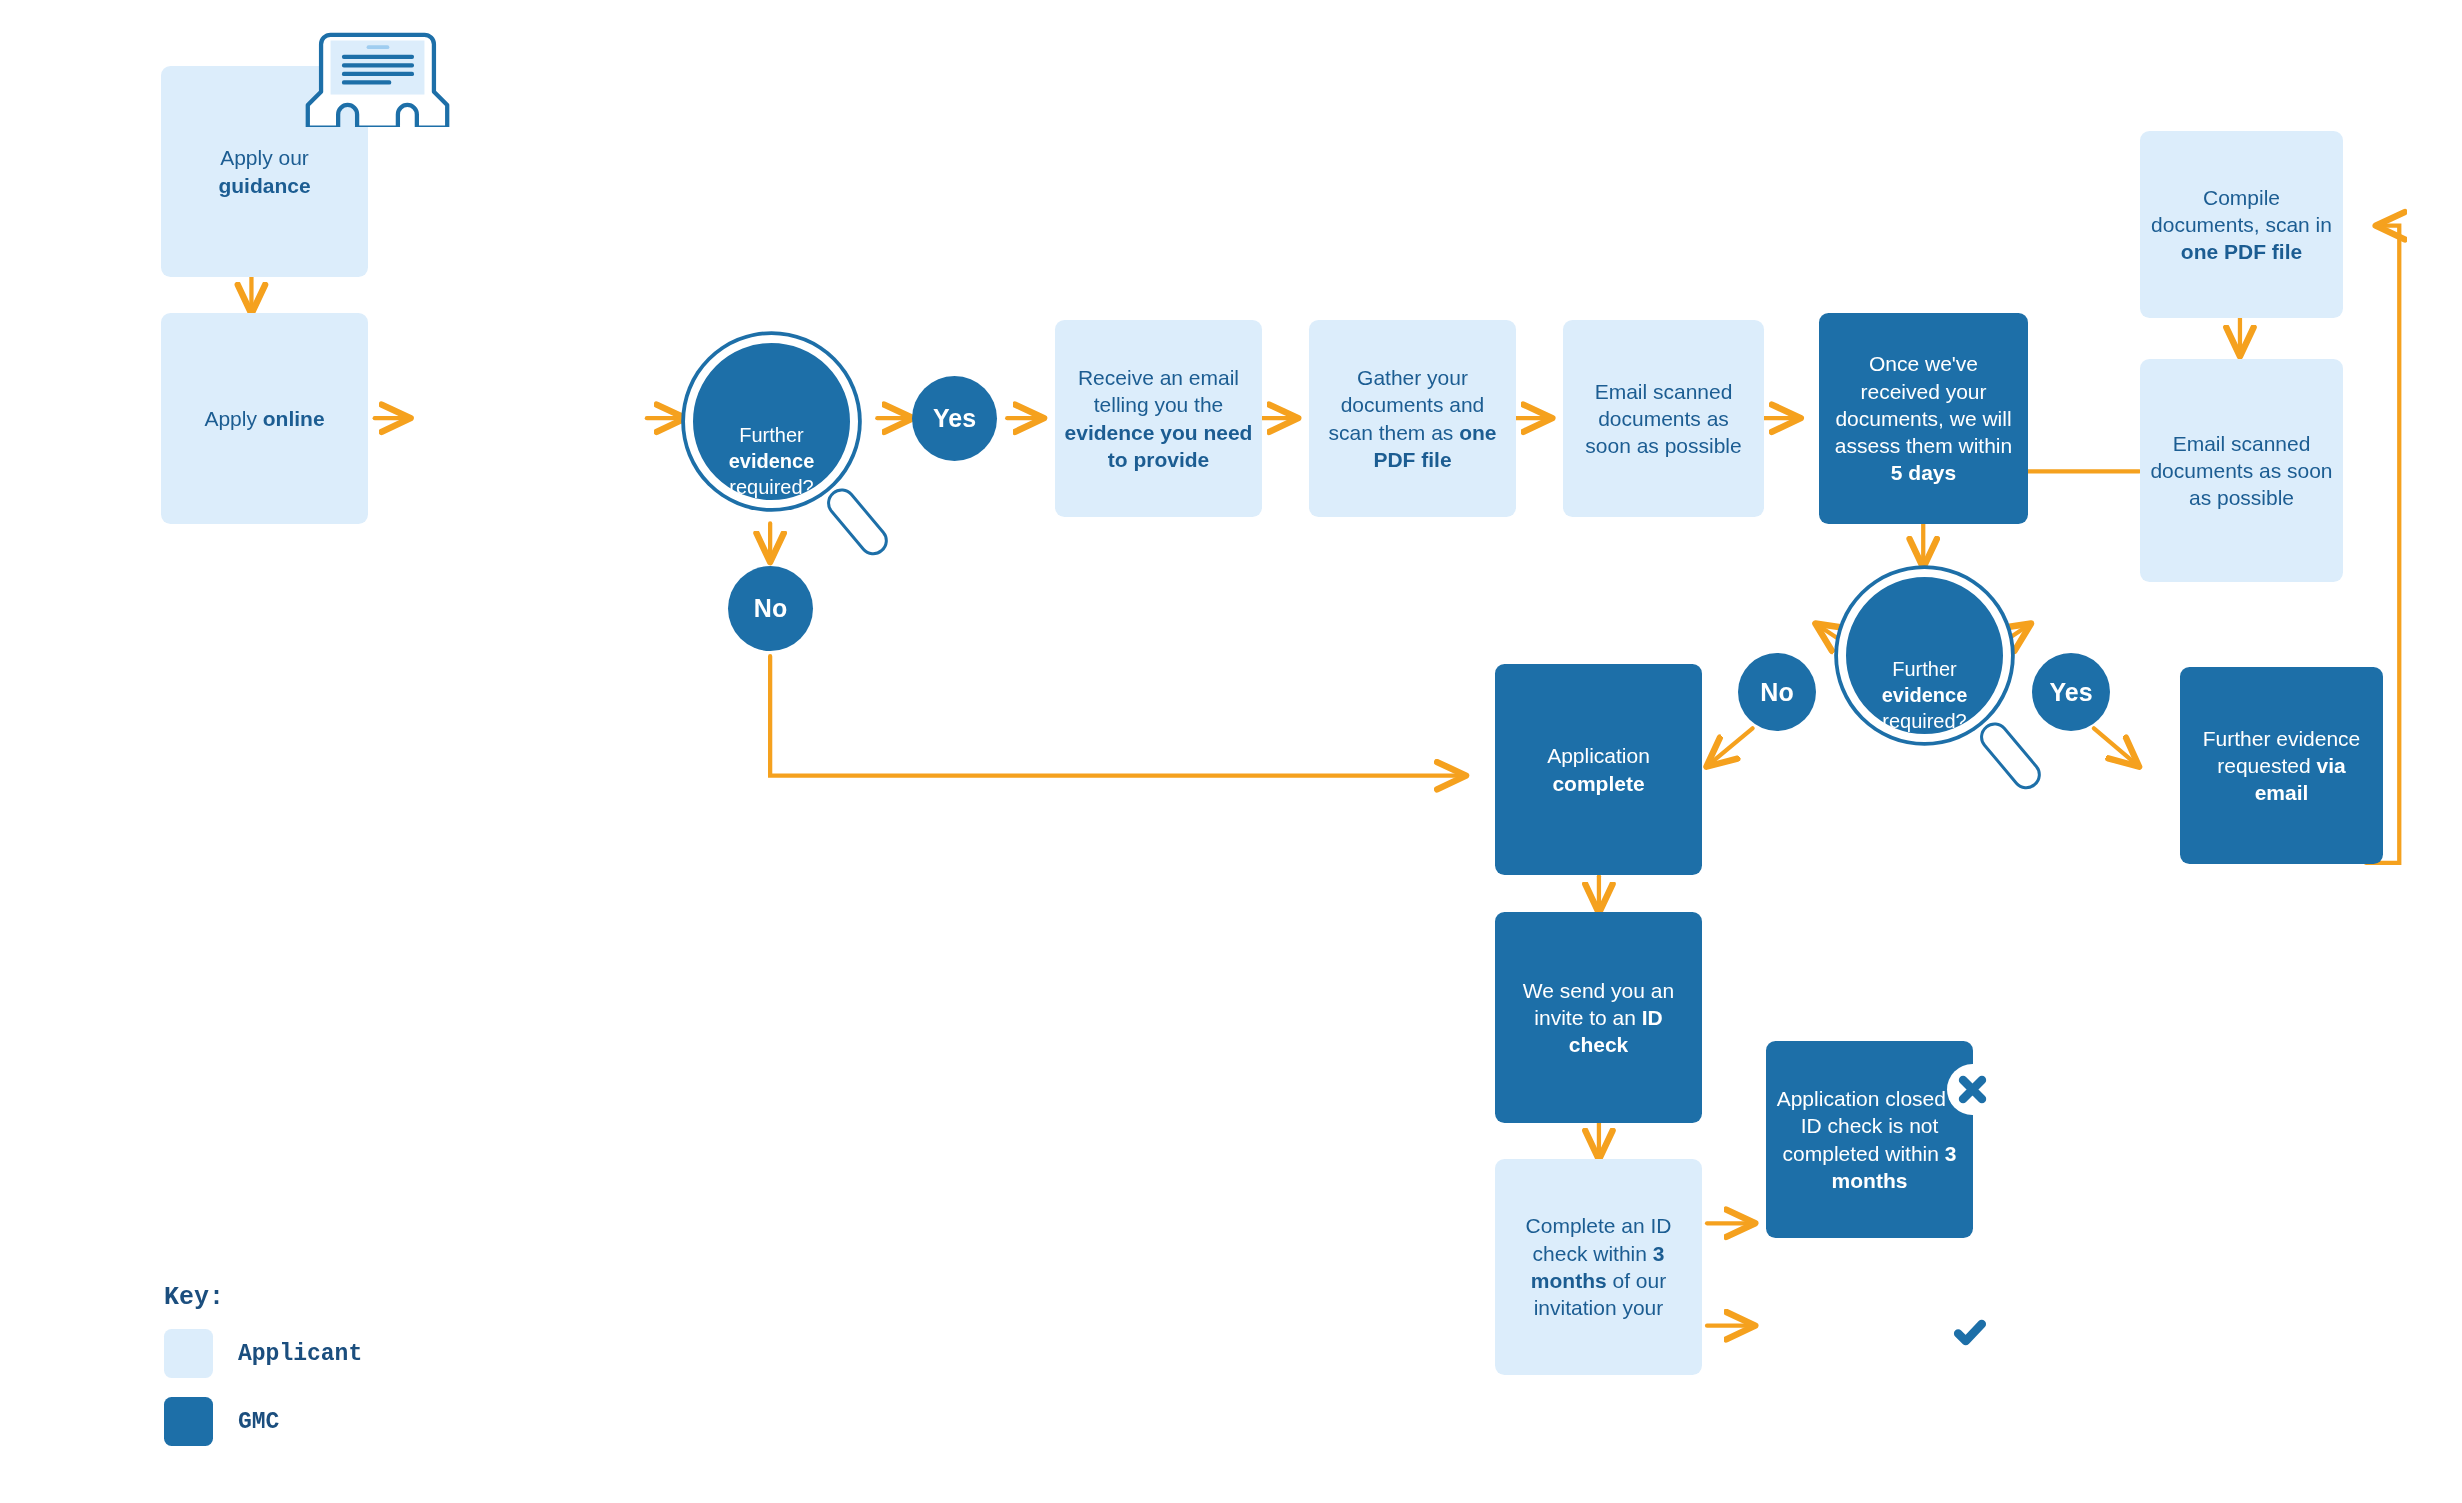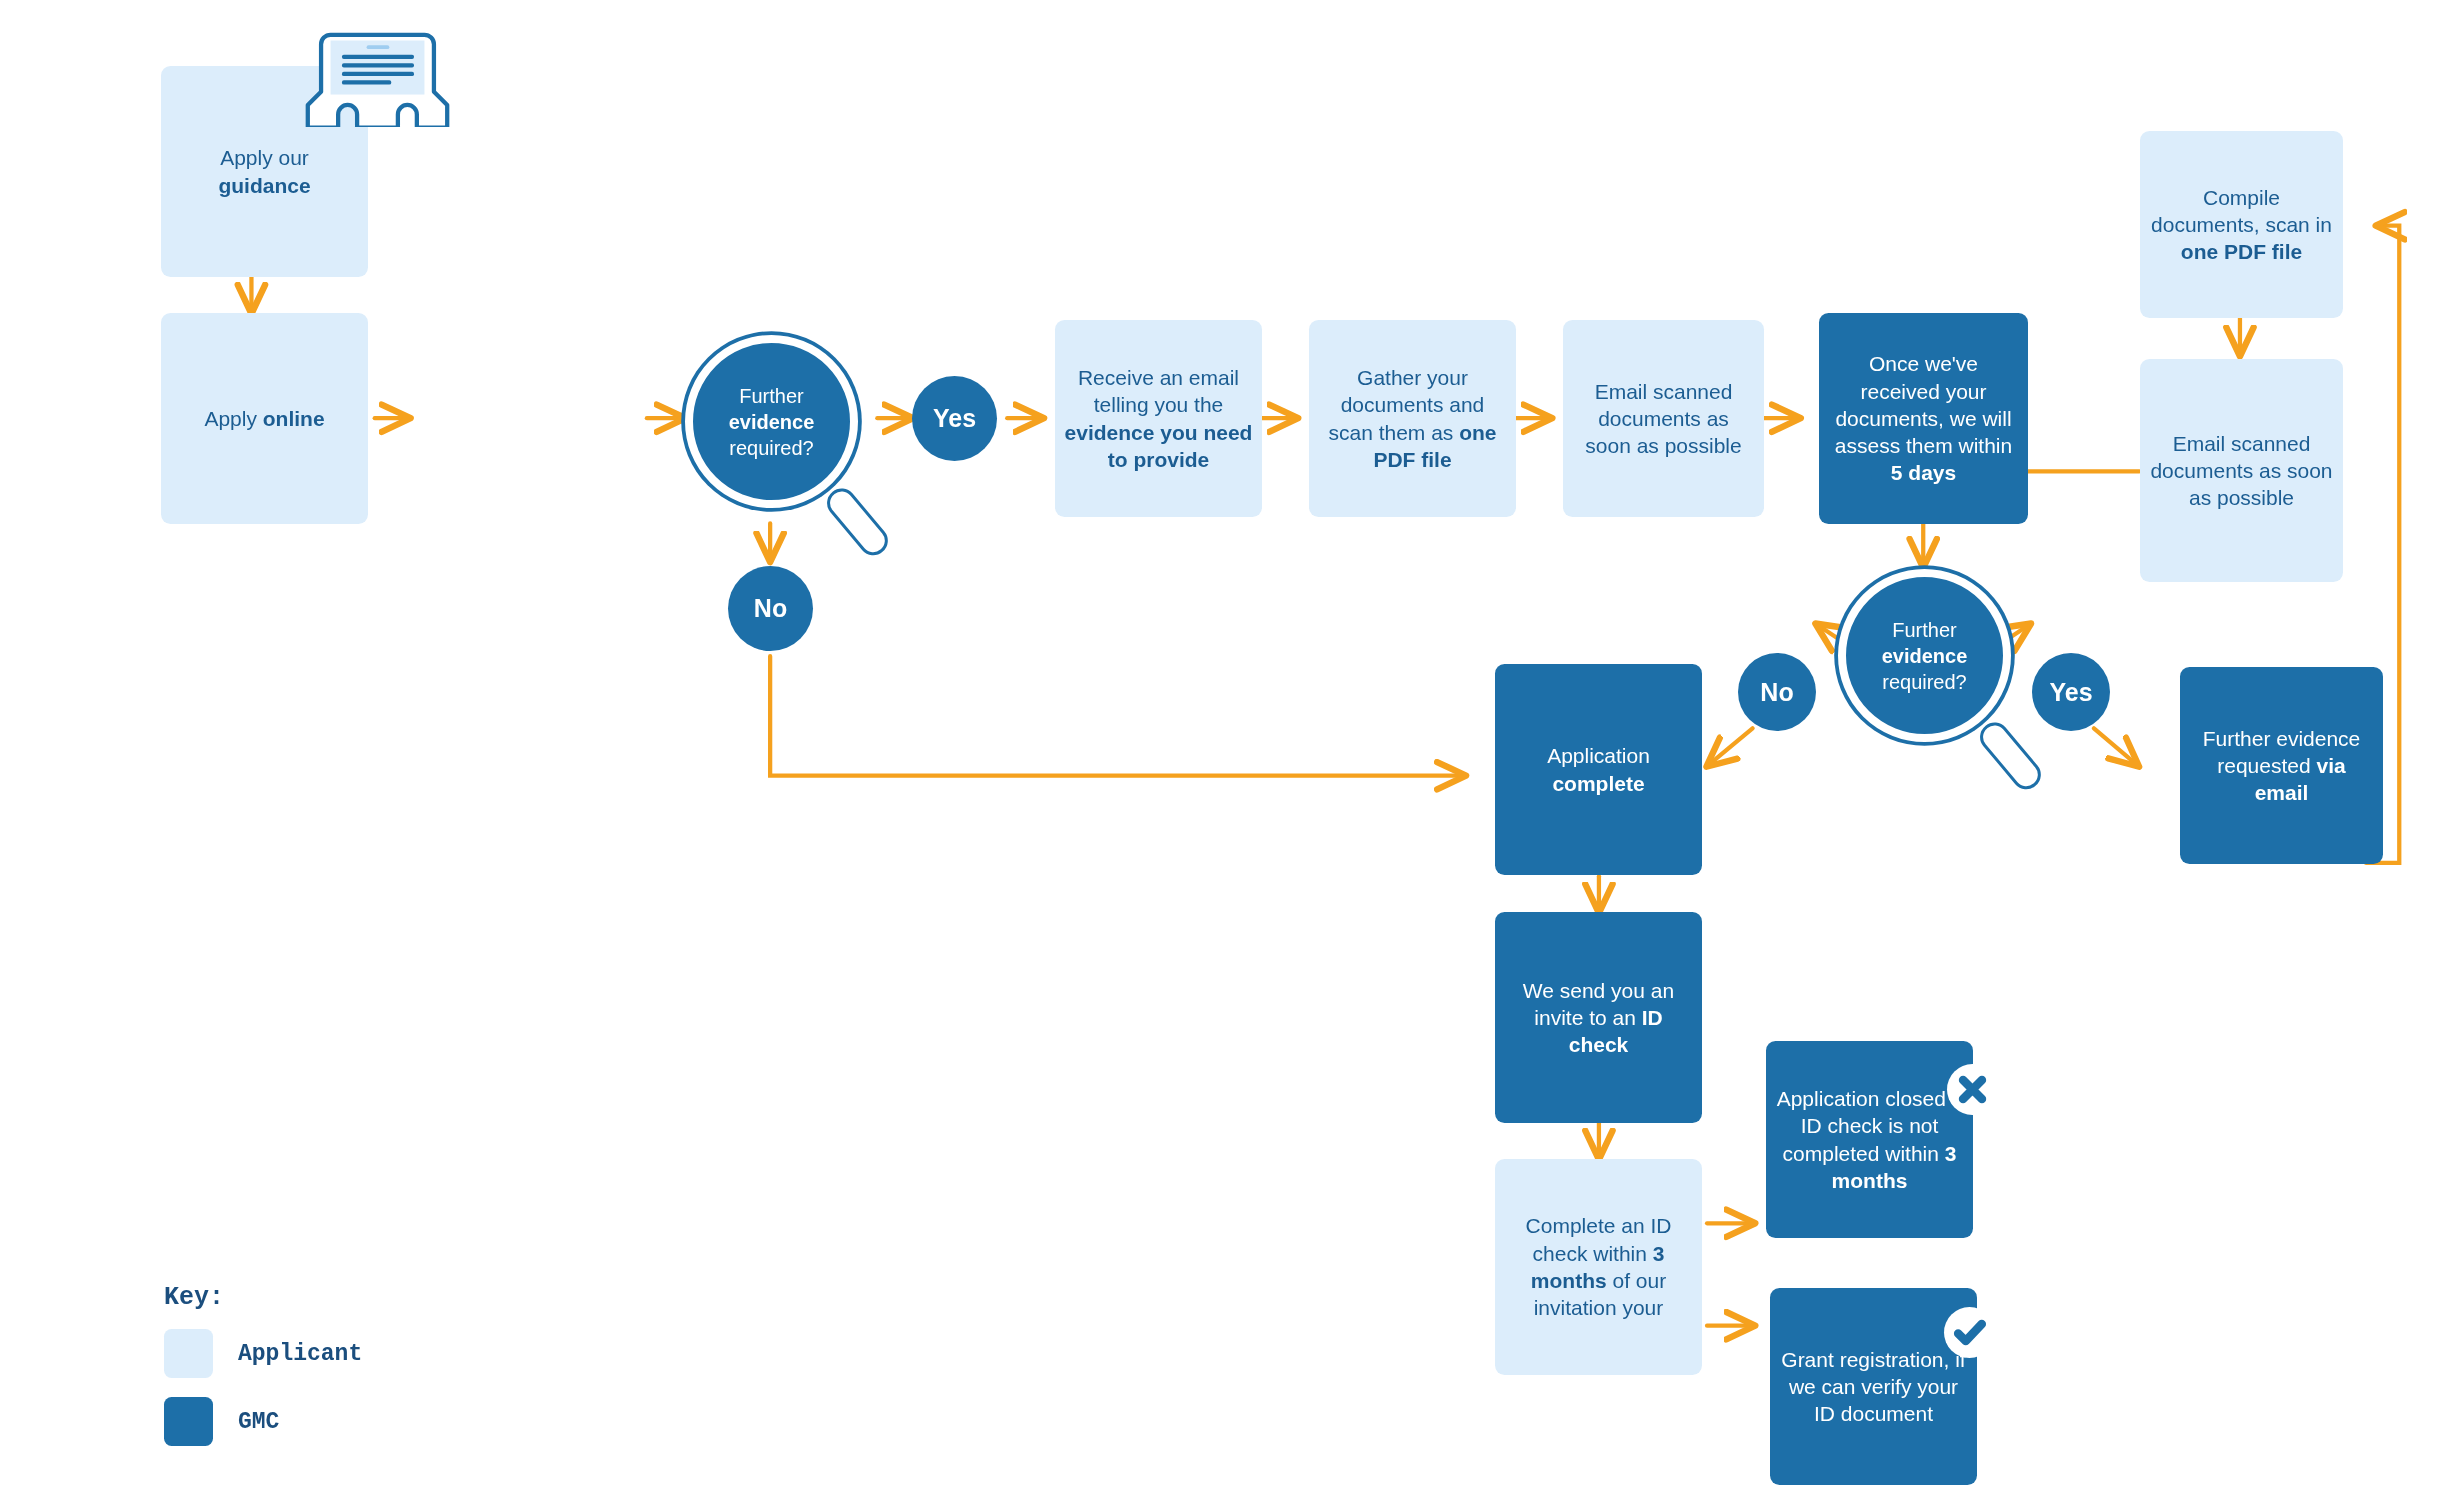--- a/index.html
+++ b/index.html
@@ -39,21 +39,21 @@
 
   
   .mag { position: absolute; }
   .mag .glass {
     position: absolute; left: 0; top: 0;
     width: 100%; height: 100%;
     border-radius: 50%;
     background: #1d6fa8;
     border: 8.5px solid #ffffff;
     box-shadow: 0 0 0 3.8px #1d6fa8;
-    display: flex; align-items: center; justify-content: center;
+    display: flex; align-items: flex-end; justify-content: center;
     text-align: center;
     color: #fff;
     line-height: 1.30;
     z-index: 2;
   }
   .mag .handle {
     position: absolute;
     width: 28.5px; height: 78px;
     border: 3.8px solid #1d6fa8;
     background: #ffffff;
@@ -252,23 +252,20 @@
   <div class="node gmc" style="left:1766px; top:1041px; width:207px; height:197px; font-size:21px;">
     <span class="tx"><span>Application closed if ID check is not completed within </span><b>3 months</b></span>
   </div>
   <div class="badge" style="left:1947px; top:1064px;">
     <svg viewBox="0 0 54 54" width="51" height="51">
       <circle cx="27" cy="27" r="24" fill="#ffffff" stroke="#ffffff" stroke-width="2"></circle>
       <path d="M17,17 L37,37 M37,17 L17,37" stroke="#1d6fa8" stroke-width="9" stroke-linecap="round"></path>
     </svg>
   </div>
 
-  <div class="node gmc" style="left:1770px; top:1288px; width:207px; height:197px; font-size:21px;">
-    <span class="tx">Grant registration, if we can verify your ID document</span>
-  </div>
   <div class="badge" style="left:1944px; top:1307px;">
     <svg viewBox="0 0 54 54" width="51" height="51">
       <circle cx="27" cy="27" r="24" fill="#ffffff" stroke="#ffffff" stroke-width="2"></circle>
       <path d="M15,28 L23,36 L40,18" stroke="#1d6fa8" stroke-width="9" fill="none" stroke-linecap="round" stroke-linejoin="round"></path>
     </svg>
   </div>
 
   <div id="key">
     <div class="key-title">Key:</div>
     <div class="key-row">

